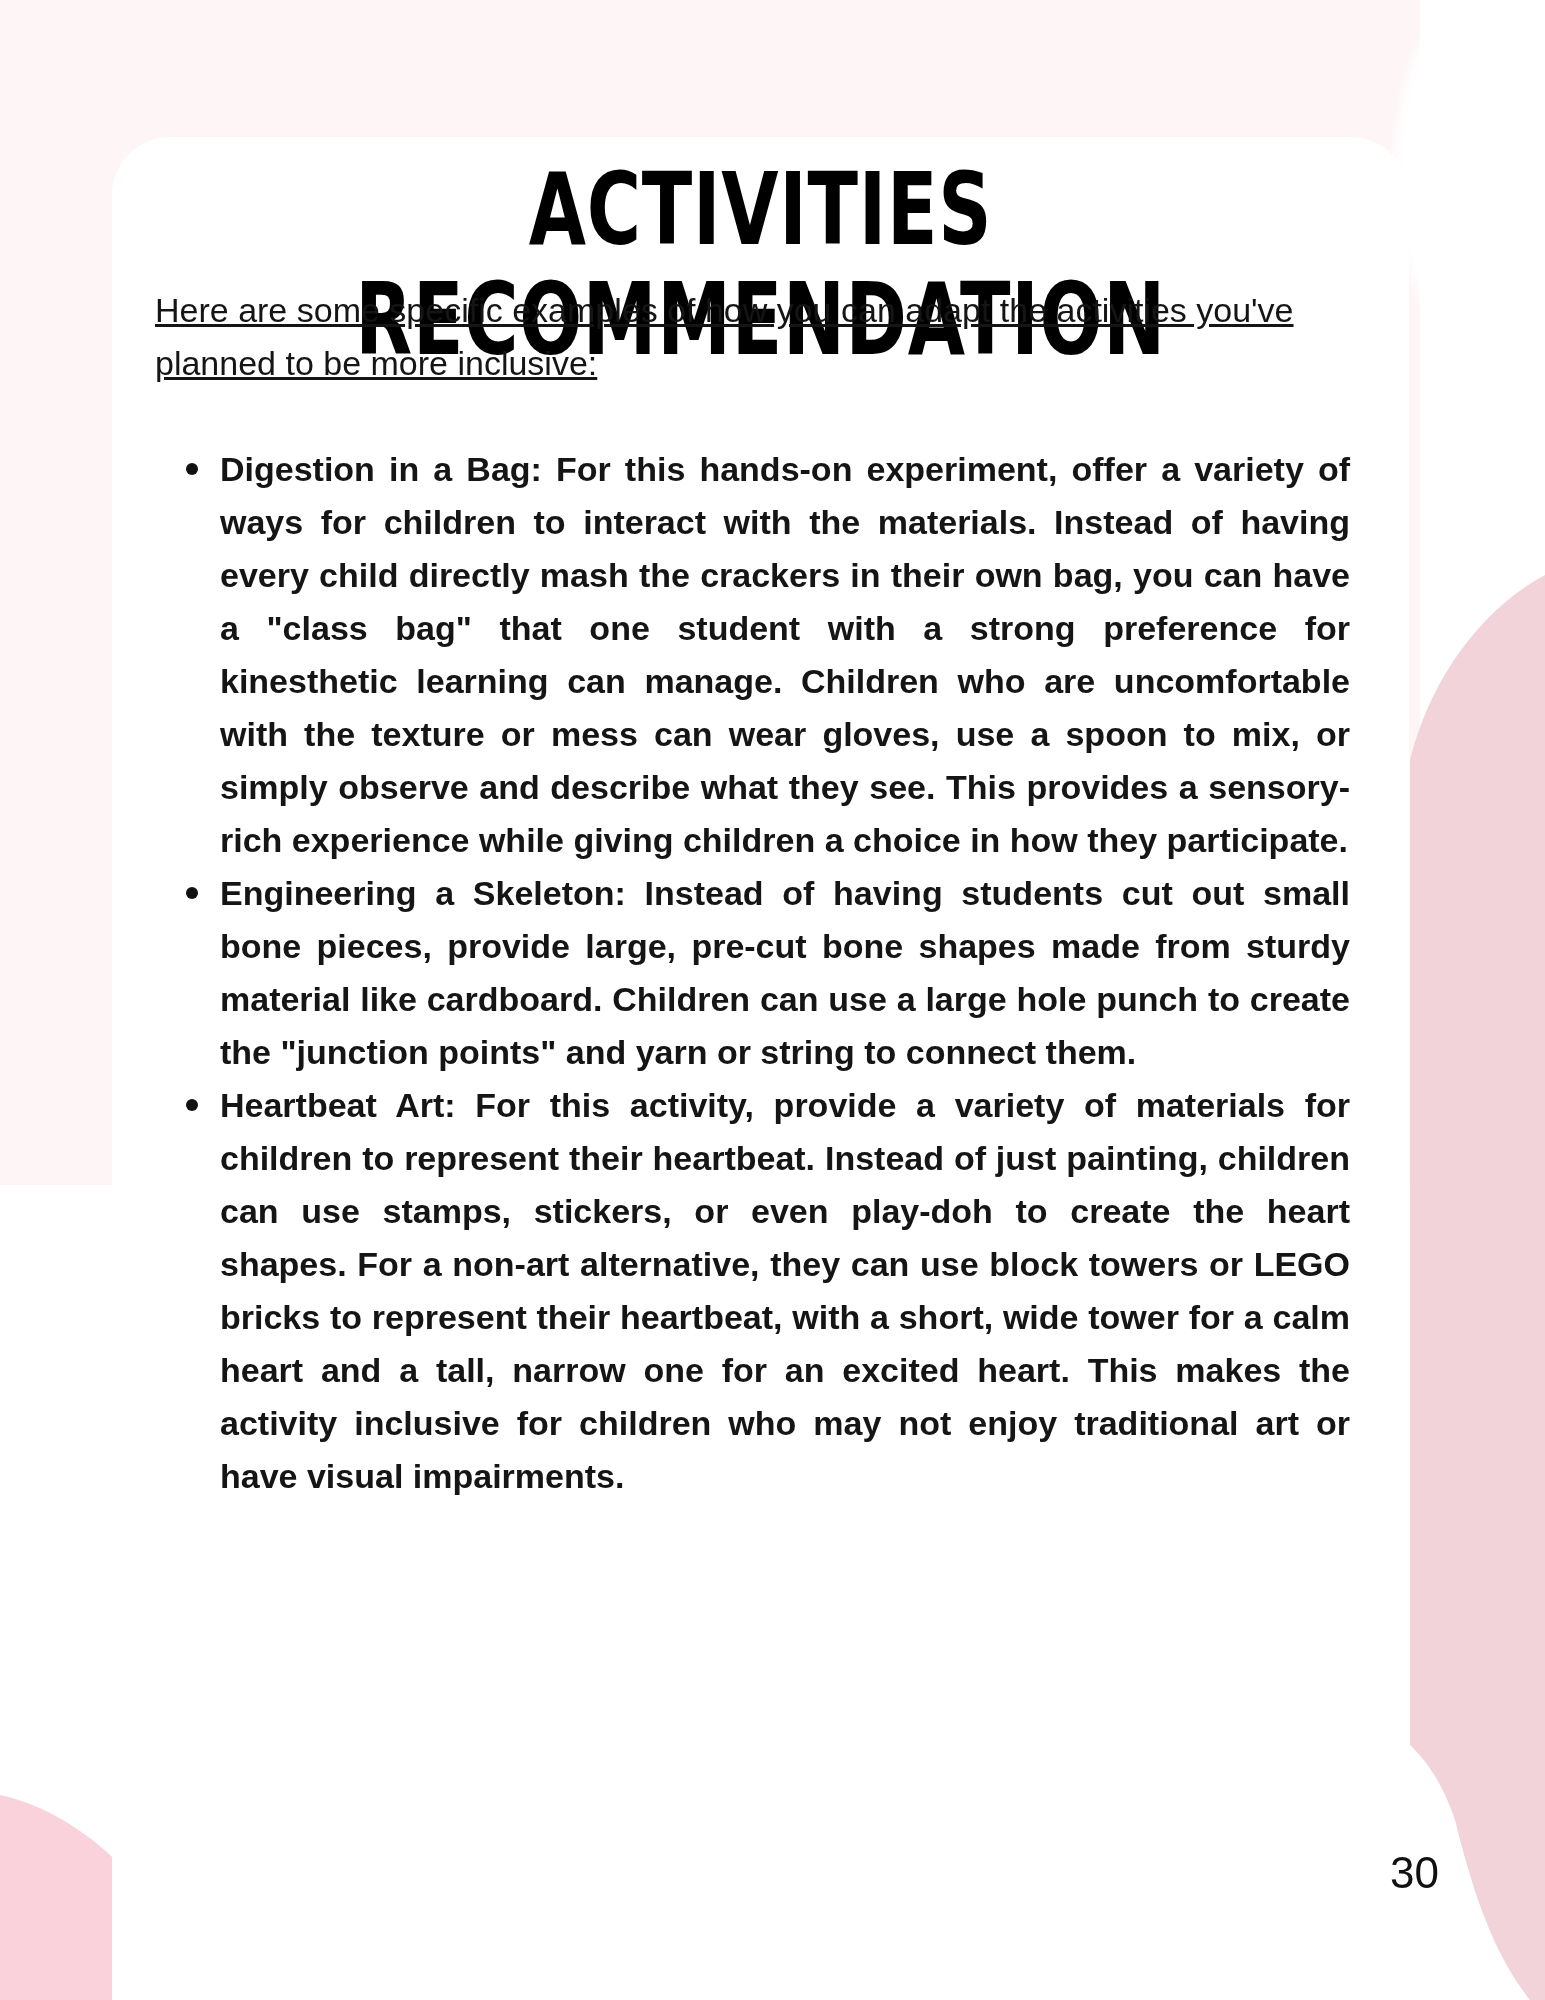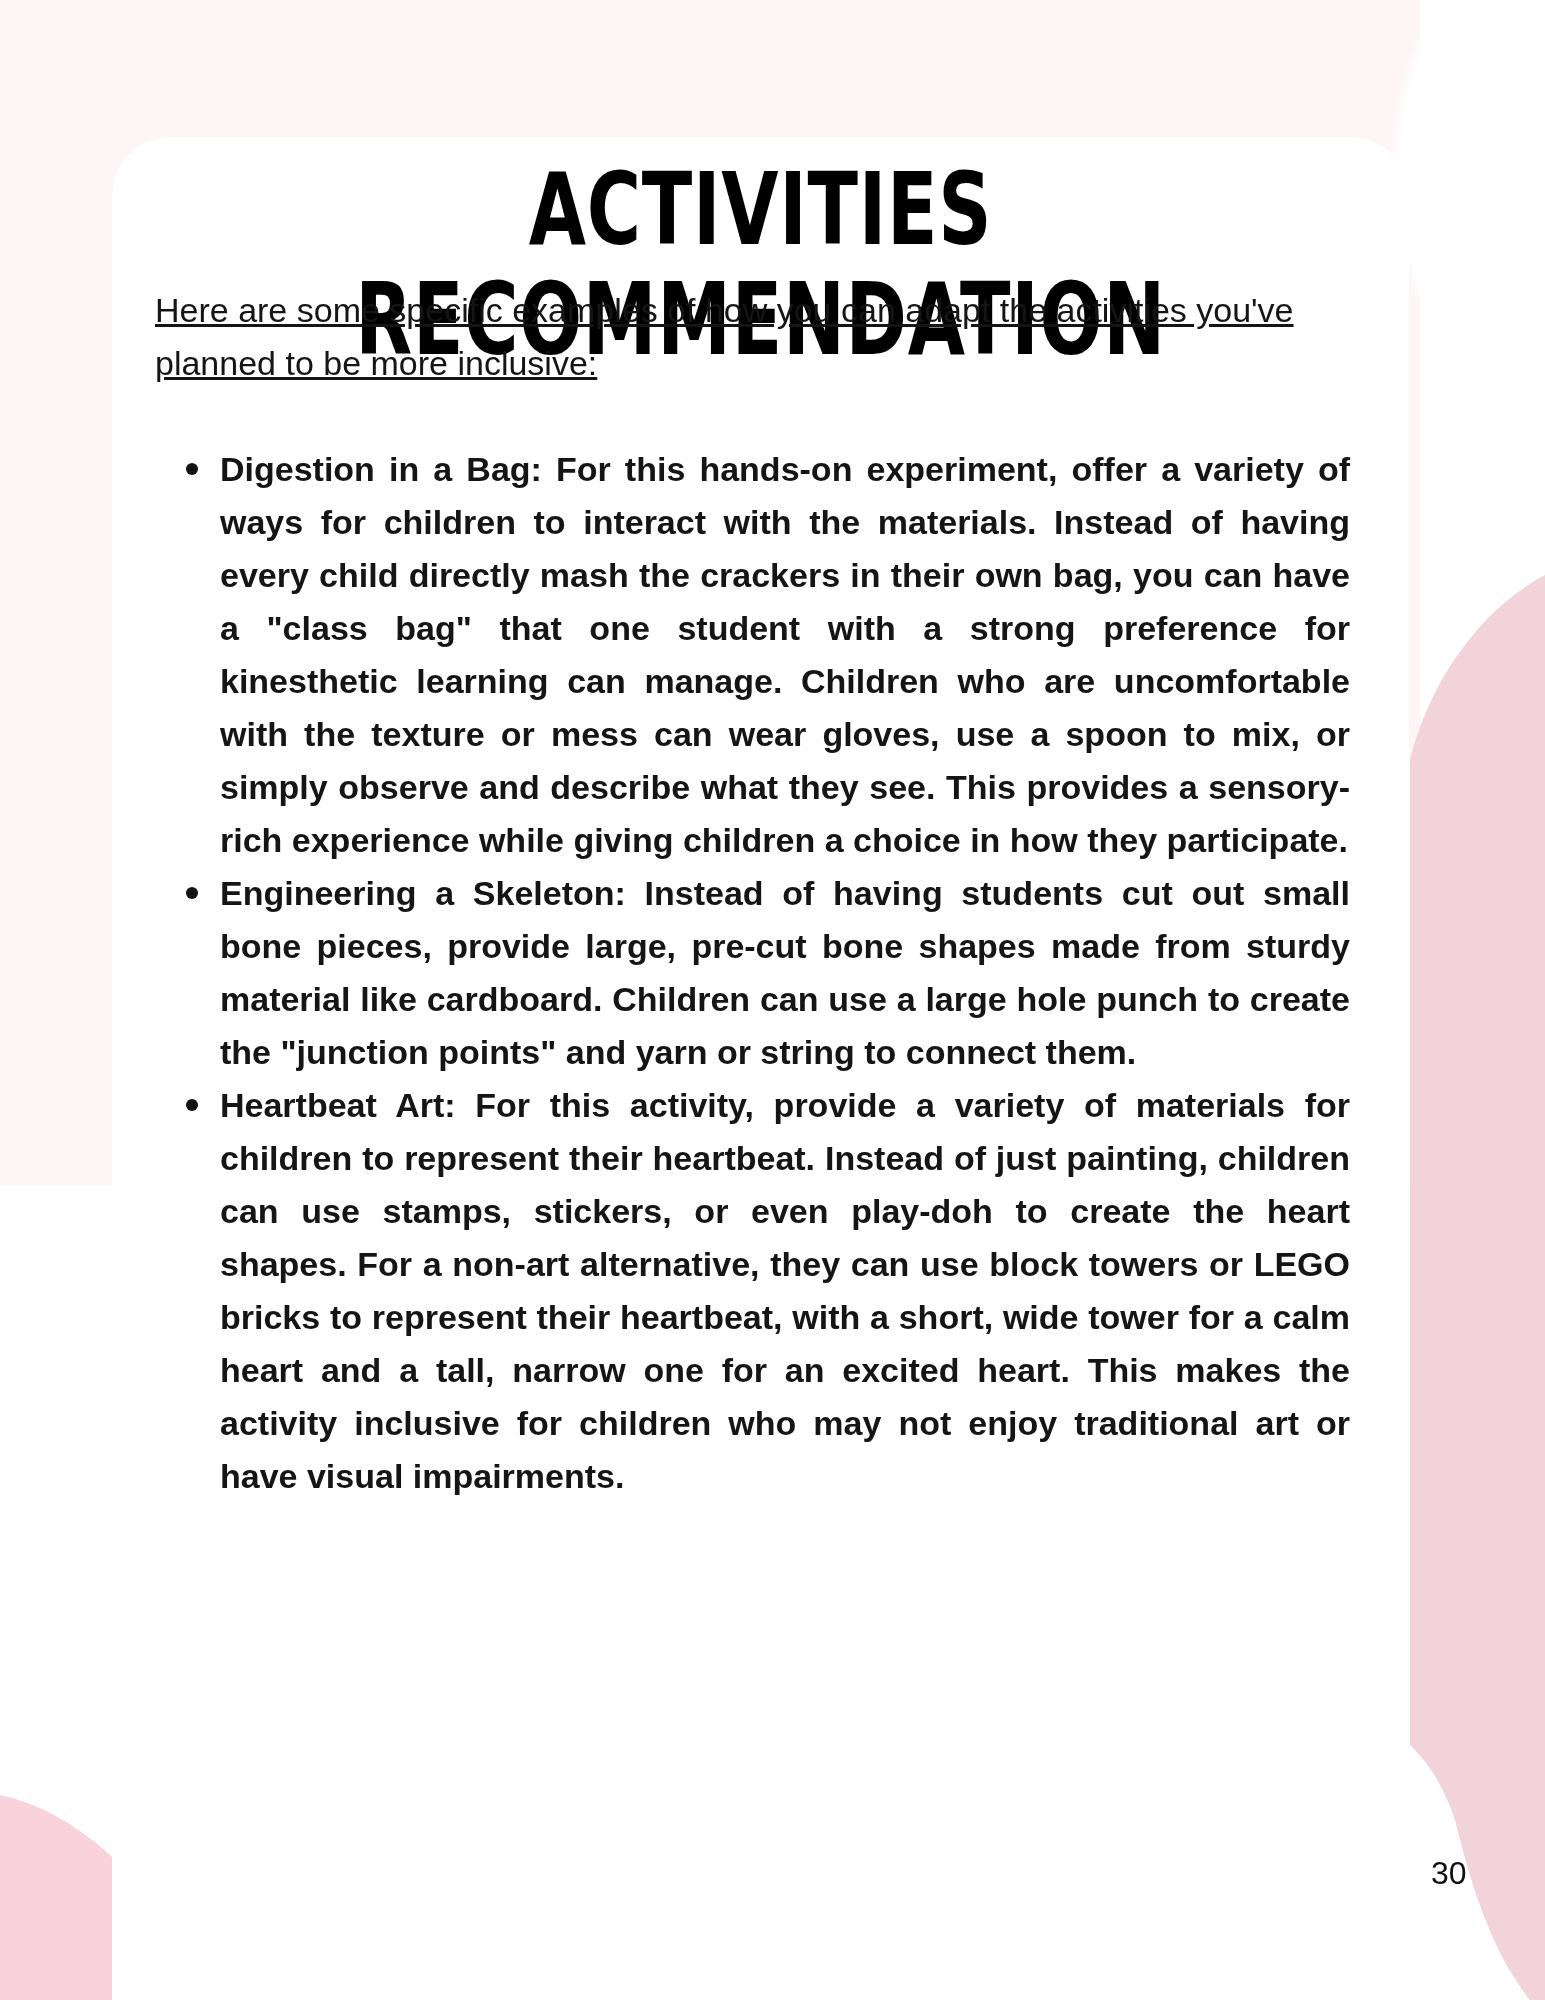--- a/index.html
+++ b/index.html
@@ -43,21 +43,21 @@
     .list { margin: 0; padding: 0 0 0 65px; list-style: none; font-weight: bold; }
     .list li {
       position: relative; text-align: justify; margin: 0;
     }
     .bullet {
       position: absolute; left: -34px; top: 20px;
       width: 12px; height: 12px; border-radius: 50%; background: #111111;
     }
     .page-number {
       position: absolute; left: 1390px; top: 1848px;
-      font-size: 32px; line-height: 50px; color: #111111; margin-left: 41px;
+      font-size: 44px; line-height: 50px; color: #111111;
     }
   </style>
 </head>
 <body>
 
 <div class="bg-tint"></div>
 <div class="bg-white-blob"></div>
 
 <svg class="blob-right" viewBox="0 0 1545 2000">
   <path d="M1410 760 C1430 680 1480 610 1545 575 L1545 2000 L1530 2000 C1490 1950 1470 1880 1455 1820 C1440 1775 1420 1755 1410 1745 Z" fill="#f2d3da"></path>

